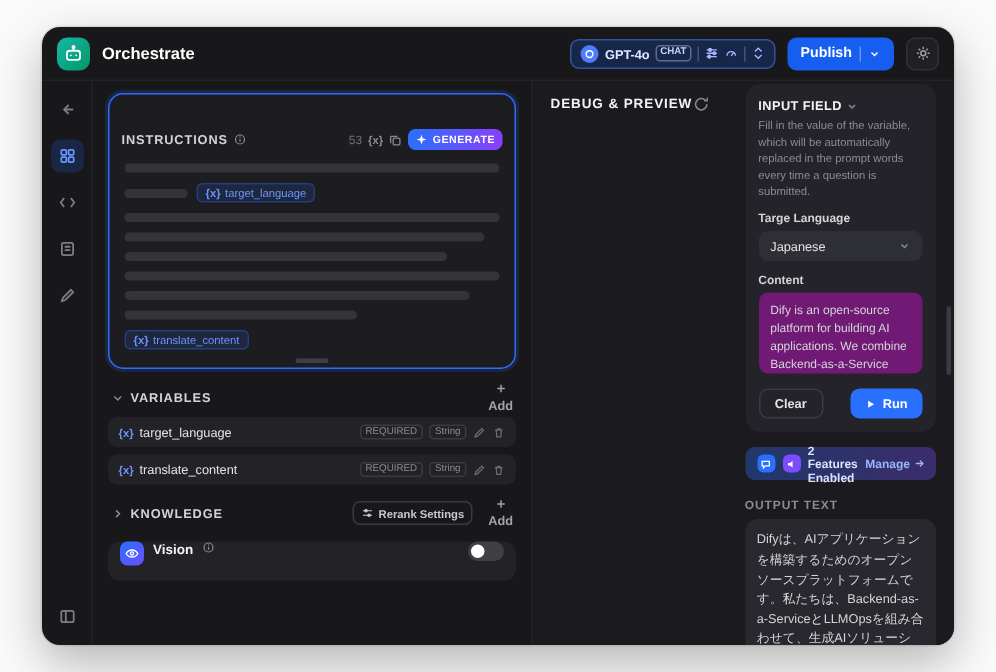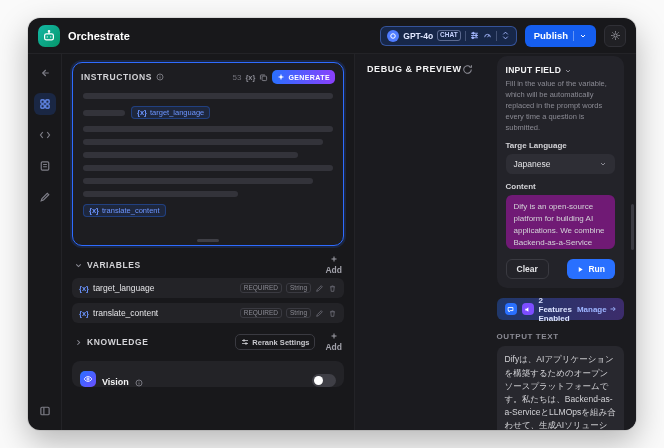--- a/index.html
+++ b/index.html
@@ -34,21 +34,21 @@
   .main { flex:1; display:flex; min-height:0; }
   .rail { width:34px; flex:none; display:flex; flex-direction:column; align-items:center; padding:8px 0; gap:9px; border-right:1px solid #232327; }
   .rail-icon { width:22px; height:22px; border-radius:6px; display:flex; align-items:center; justify-content:center; color:#7d7d87; cursor:pointer; }
   .rail-icon.active { background:rgba(41,112,255,.18); color:#6c95ff; }
   .rail-spacer { flex:1; }
 
   
   .left-panel { width:292px; flex:none; padding:8px 10px; display:flex; flex-direction:column; overflow:hidden; }
   .instructions-card { border:1px solid #2e6bff; box-shadow:0 0 0 2px rgba(46,107,255,.16); border-radius:10px;
     background:#1d1d21; height:184px; flex:none; display:flex; flex-direction:column; position:relative; }
-  .card-head { display:flex; align-items:center; gap:4px; padding:7px 8px 3px; }
+  .card-head { display:flex; align-items:center; gap:4px; padding:23px 8px 3px; }
   .card-title { font-size:8.5px; font-weight:700; letter-spacing:.6px; color:#d4d4d8; }
   .count { font-size:8px; color:#71717a; margin-left:auto; }
   .head-icon { color:#8b8b94; display:flex; cursor:pointer; }
   .vx-glyph { font-size:7.5px; font-weight:700; }
   .generate-btn { height:14px; border-radius:5px; background:linear-gradient(92deg,#2970ff,#8a3ffc); color:#fff;
     font-size:7px; font-weight:700; letter-spacing:.4px; display:flex; align-items:center; gap:3px; padding:0 5px; border:none; cursor:pointer; }
   .skeleton { padding:6px 10px; display:flex; flex-direction:column; gap:7px; }
   .sk { height:6px; border-radius:3px; background:#33333a; }
   .sk-row { display:flex; align-items:center; gap:6px; }
   .chip { display:inline-flex; align-items:center; gap:3px; height:13px; padding:0 5px; border-radius:4px;
@@ -61,21 +61,21 @@
   .var-row { height:20px; border-radius:6px; background:#232327; display:flex; align-items:center; gap:4px; padding:0 7px; margin-top:5px; }
   .var-name { font-size:8.5px; color:#e4e4e7; }
   .vx-blue { color:#6c95ff; font-size:7.5px; font-weight:700; }
   .row-right { margin-left:auto; display:flex; align-items:center; gap:4px; }
   .badge { font-size:6.5px; color:#8b8b94; border:1px solid #3a3a41; border-radius:3px; padding:1px 3px; line-height:1; }
   .row-icon { color:#6b6b74; display:flex; cursor:pointer; }
   .rerank-btn { margin-left:auto; display:flex; align-items:center; gap:3px; height:16px; border:1px solid #3a3a41; border-radius:5px;
     padding:0 5px; color:#c8c8cd; font-size:7.5px; font-weight:600; background:none; cursor:pointer; }
   .knowledge-add { margin-left:6px; }
 
-  .vision-card { margin-top:11px; height:26px; border-radius:8px; background:#232327; display:flex; align-items:flex-end; gap:6px; padding:0 8px; }
+  .vision-card { margin-top:11px; height:26px; border-radius:8px; background:#232327; display:flex; align-items:flex-start; gap:6px; padding:0 8px; }
   .vision-icon { width:16px; height:16px; border-radius:5px; background:linear-gradient(135deg,#2970ff,#6b4eff);
     display:flex; align-items:center; justify-content:center; color:#fff; flex:none; }
   .vision-label { font-size:9px; font-weight:600; color:#f4f4f5; }
   .toggle { margin-left:auto; width:24px; height:13px; border-radius:7px; background:#3f3f46; position:relative; cursor:pointer; }
   .toggle-knob { position:absolute; left:2px; top:2px; width:9px; height:9px; border-radius:50%; background:#fff; }
 
   
   .right-panel { flex:1; border-left:1px solid #232327; display:flex; flex-direction:row; min-width:0; position:relative; background:#1b1b1f; }
   .rp-head { height:30px; flex:none; display:flex; align-items:center; padding:0 12px; }
   .rp-title { font-size:9px; font-weight:700; letter-spacing:.6px; color:#f4f4f5; }

